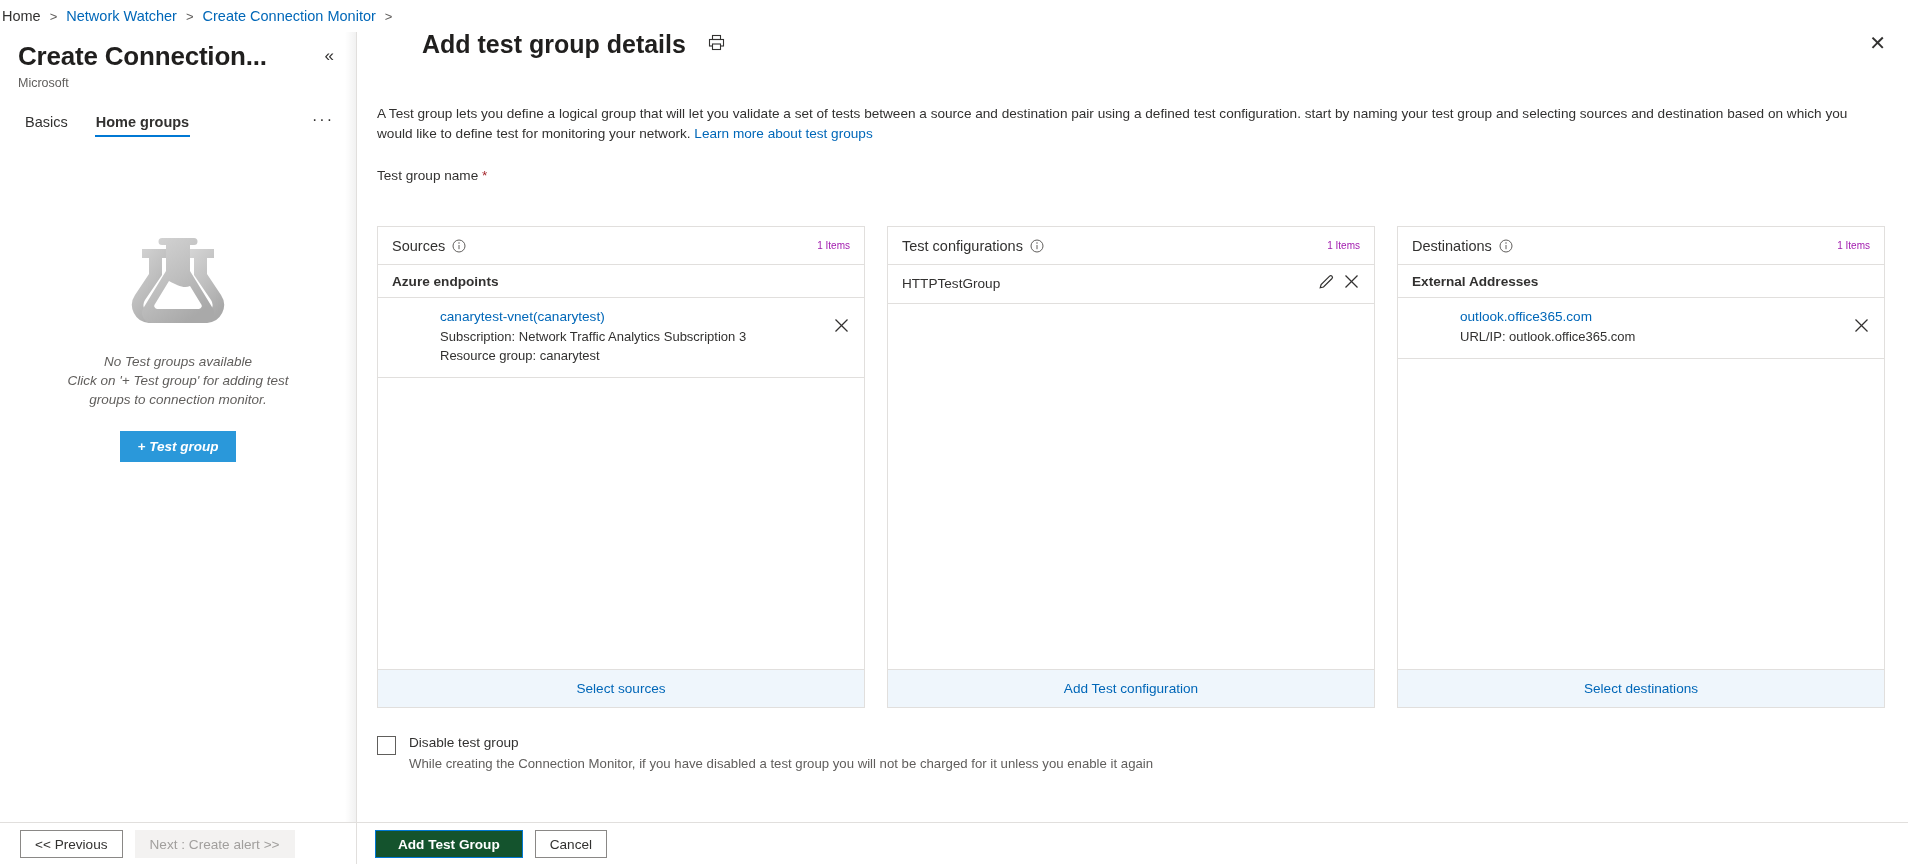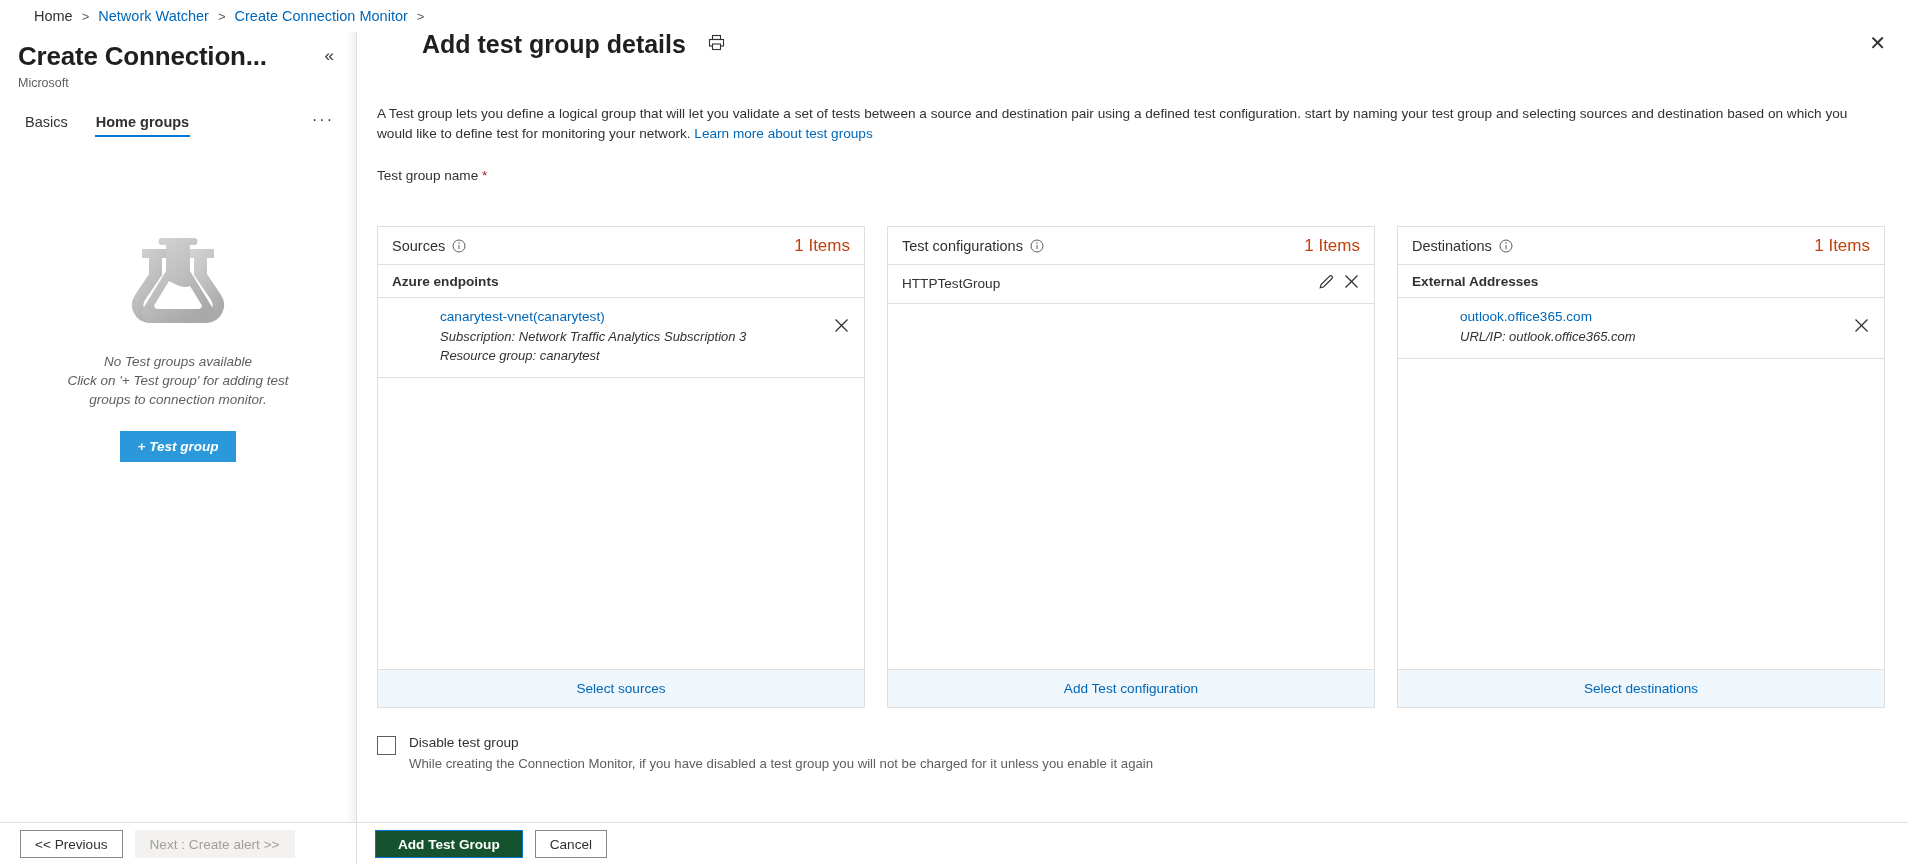--- a/index.html
+++ b/index.html
@@ -11,21 +11,21 @@
     color: #323130;
     overflow: hidden;
   }
   body { position: relative; }
 
   
   .breadcrumb {
     position: absolute; left: 0; top: 0;
     width: 1908px; height: 32px;
     display: flex; align-items: center;
-    padding-left: 34px;
+    padding-left: 2px;
     font-size: 14.5px;
     background: #ffffff;
     z-index: 5;
   }
   .crumb { color: #0067b8; cursor: pointer; }
   .crumb.home { color: #323130; }
   .crumb-sep { color: #605e5c; margin: 0 9px; font-size: 13px; }
 
   
   .left-pane {
@@ -163,40 +163,40 @@
     padding: 0 14px;
   }
   .panel-head-title {
     font-size: 14.5px; color: #323130;
   }
   .info-icon {
     margin-left: 7px; width: 14px; height: 14px; display: inline-block;
     vertical-align: -2px; cursor: pointer;
   }
   .panel-count {
-    margin-left: auto; font-size: 17px; color: #c2410c;
+    margin-left: auto; font-size: 10px; color: #a21caf;
   }
   .panel-subhead {
     height: 33px; border-bottom: 1px solid #e1dfdd;
     display: flex; align-items: center; padding: 0 14px;
     font-size: 13.6px; font-weight: 700; color: #323130;
   }
   .panel-body { flex: 1 1 auto; position: relative; }
   .row-item {
     display: flex; align-items: flex-start;
     padding: 11px 14px 12px;
     border-bottom: 1px solid #e1dfdd;
   }
   .row-main { flex: 1 1 auto; min-width: 0; margin-left: 48px; }
   .row-link {
     font-size: 13.6px; color: #0067b8; cursor: pointer;
     display: block; margin-bottom: 3px;
   }
   .row-meta {
-    font-size: 13px; font-style: italic; color: #323130;
+    font-size: 13px; color: #323130;
     line-height: 19px;
   }
   .row-actions {
     display: flex; align-items: center; gap: 11px;
     padding-top: 8px; flex: 0 0 auto;
   }
   .icon-btn { cursor: pointer; display: block; }
   .row-simple {
     display: flex; align-items: center;
     padding: 8px 14px 9px;

